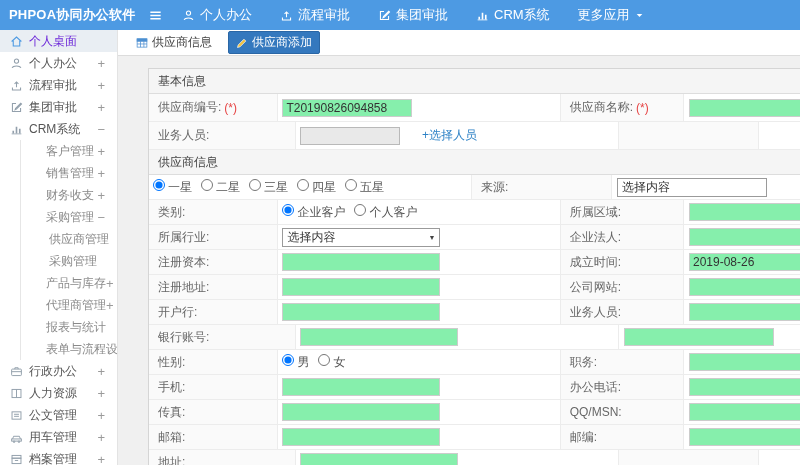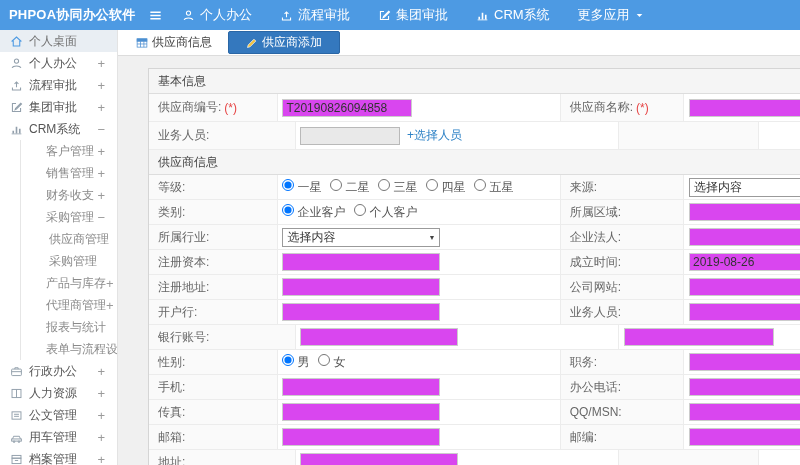--- a/index.html
+++ b/index.html
@@ -19,52 +19,52 @@
   .hamburger{width:30px;margin-left:12px;display:flex;align-items:center;justify-content:center;cursor:pointer}
   .topnav{display:flex;align-items:center;margin-left:12px}
   .topnav-item{display:flex;align-items:center;gap:5px;font-size:13px;cursor:pointer;margin-right:28px;white-space:nowrap}
   .topnav-item .icon{display:flex;align-items:center}
 
   
   .sidebar{position:absolute;top:30px;left:0;bottom:0;width:118px;background:#fff;
            border-right:1px solid #e3e3e3;overflow:hidden}
   .side-item{height:22px;display:flex;align-items:center;padding:0 12px 0 10px;color:#555;cursor:pointer;white-space:nowrap}
   .side-item .icon{display:flex;align-items:center;margin-right:6px;color:#93a0ac}
-  .side-item.active{background:#e9eef3;color:#737373}
+  .side-item.active{background:#e9eef3;color:#6d28d9}
   .side-item.active .icon{color:var(--topbar-blue)}
   .side-item .expand{margin-left:auto;color:#9a9a9a;font-size:13px;line-height:1}
   .side-item.lv1,.side-item.lv2{margin-left:20px;border-left:1px solid #e6e6e6;color:#8a8a8a;padding-right:12px}
   .side-item.lv1{padding-left:25px}
   .side-item.lv2{padding-left:28px}
 
   
   .main{position:absolute;left:118px;top:30px;right:0;bottom:0}
   .tabbar{height:26px;background:#fff;border-bottom:1px solid #dcdcdc;
           display:flex;align-items:center;padding-left:12px;gap:10px}
   .tab{display:flex;align-items:center;gap:4px;color:#444;cursor:pointer;padding:2px 6px;white-space:nowrap}
   .tab .icon{display:flex;align-items:center}
-  .tab.active{background:var(--tab-blue);color:#fff;border:1px solid #2a66a5;border-radius:2px;padding:2px 17px}
+  .tab.active{background:var(--tab-blue);color:#fff;border:1px solid #2a66a5;border-radius:2px;padding:2px 7px}
   .content{position:absolute;top:26px;left:0;right:0;bottom:0;background:#f0f0f0;overflow:hidden}
 
   
   .panel{margin:12px 0 0 30px;width:692px;background:#fff;border:1px solid var(--border)}
   .section-header{height:25px;line-height:24px;background:#f5f5f5;border-bottom:1px solid #ddd;
                   padding-left:9px;color:#444}
   .form-row{display:flex;height:25px;border-bottom:1px solid var(--rowline)}
   .form-row.lg{height:28px}
   .cell{display:flex;align-items:center;overflow:visible}
   .cell.label {width:147px;padding-left:9px;background:#fafafa;border-right:1px solid var(--rowline);color:#666}
   .cell.field {width:323px;padding-left:4px;border-right:1px solid var(--rowline)}
   .cell.label2{width:140px;padding-left:9px;background:#fafafa;border-right:1px solid var(--rowline);color:#666}
   .cell.field2{flex:1;padding-left:5px}
   .req{color:var(--req-red);margin-left:3px}
-  .tinput{height:18px;border:1px solid #ccc;padding:0 3px;color:#333;background:#d946ef;
+  .tinput{height:18px;border:1px solid #ccc;padding:0 3px;color:#333;background:#86efac;
           font:12px "Liberation Sans","DejaVu Sans",sans-serif}
   .tinput:disabled{background:#e9e9e9;border-color:#b9b9b9}
-  .link{color:var(--link-blue);margin-left:7px;cursor:pointer;white-space:nowrap}
+  .link{color:var(--link-blue);margin-left:22px;cursor:pointer;white-space:nowrap}
   .sel{height:19px;border:1px solid #9a9a9a;background:#fff;display:flex;align-items:center;
        justify-content:space-between;padding:0 4px;color:#333;cursor:pointer}
   .sel .caret{font-size:7px;color:#444;margin-left:6px}
   .radio-group{display:flex;align-items:center;color:#555}
   .radio-opt{display:flex;align-items:flex-start;margin-right:9px;cursor:pointer}
   .radio-opt input{width:12px;height:12px;margin:0 3px 0 0}
 </style>
 </head>
 <body>
 
@@ -314,23 +314,20 @@
             </div>
             <div class="cell field">
               <input type="text" class="tinput" disabled="" style="width: 100px;">
               <span class="link">+选择人员</span>
             </div>
             <div class="cell label2"></div>
             <div class="cell field2"></div>
           </div>
           <div class="section-header">供应商信息</div>
           <div class="form-row">
-            <div class="cell label">
-              <span>等级:</span>
-            </div>
             <div class="cell field">
               <div class="radio-group">
                 <label class="radio-opt">
                   <input type="radio" name="supplier-level-radio-group" checked="checked" style="">
                   <span>一星</span>
                 </label>
                 <label class="radio-opt">
                   <input type="radio" name="supplier-level-radio-group" style="">
                   <span>二星</span>
                 </label>

